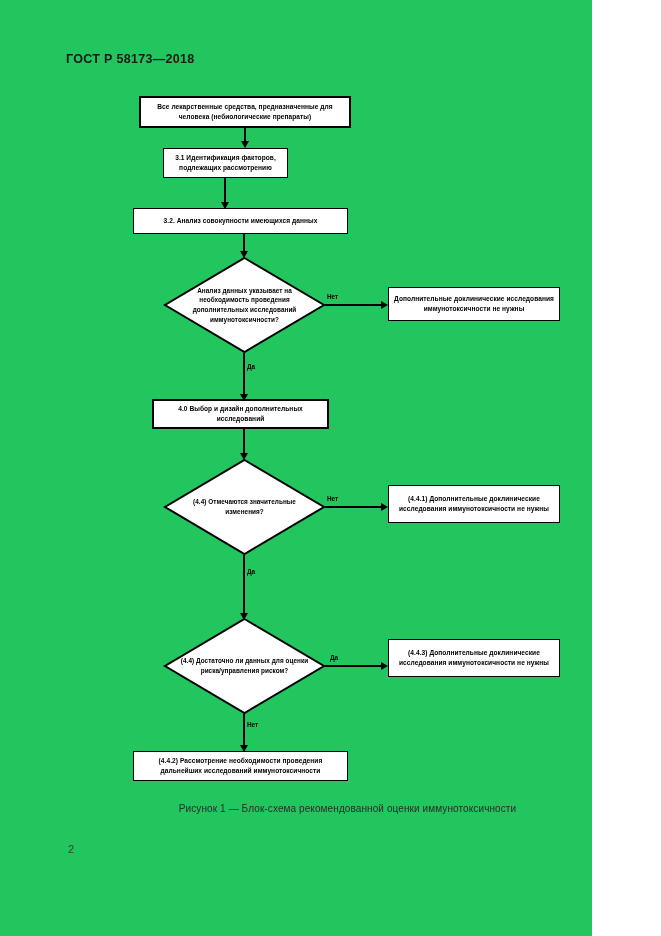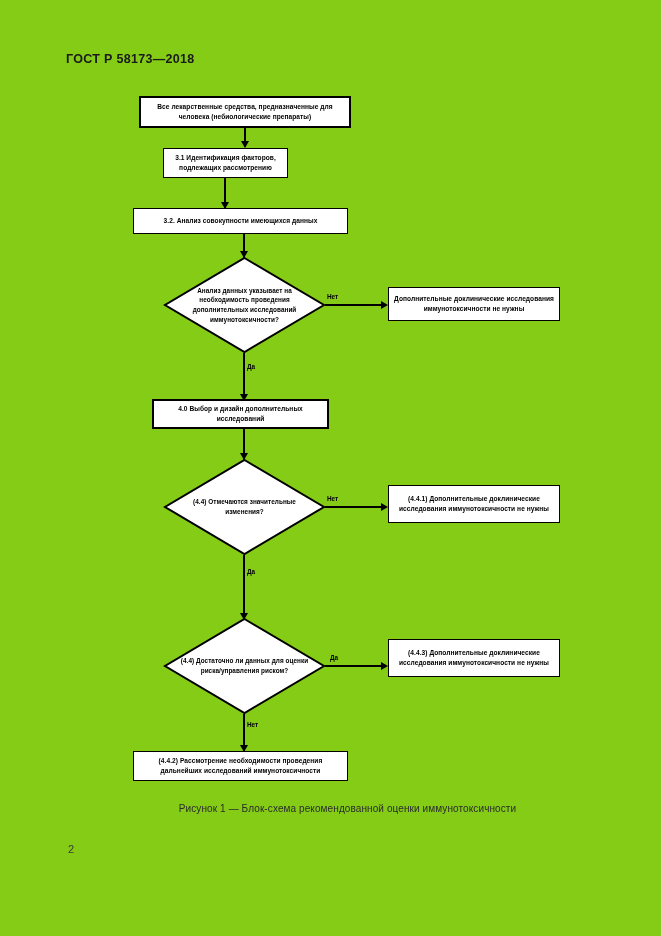--- a/index.html
+++ b/index.html
@@ -13,23 +13,23 @@
     height: 936px;
     position: relative;
     font-family: "Liberation Sans", sans-serif;
     color: #000000;
     overflow: hidden;
   }
 
   .page {
     position: absolute;
     left: 0; top: 0;
-    width: 661px;
+    width: 592px;
     height: 936px;
-    background: #84cc16;
+    background: #22c55e;
   }
 
   .doc-header {
     position: absolute;
     left: 66px;
     top: 52px;
     font-size: 12.5px;
     font-weight: bold;
     letter-spacing: 0.3px;
     color: #1a1a1a;

